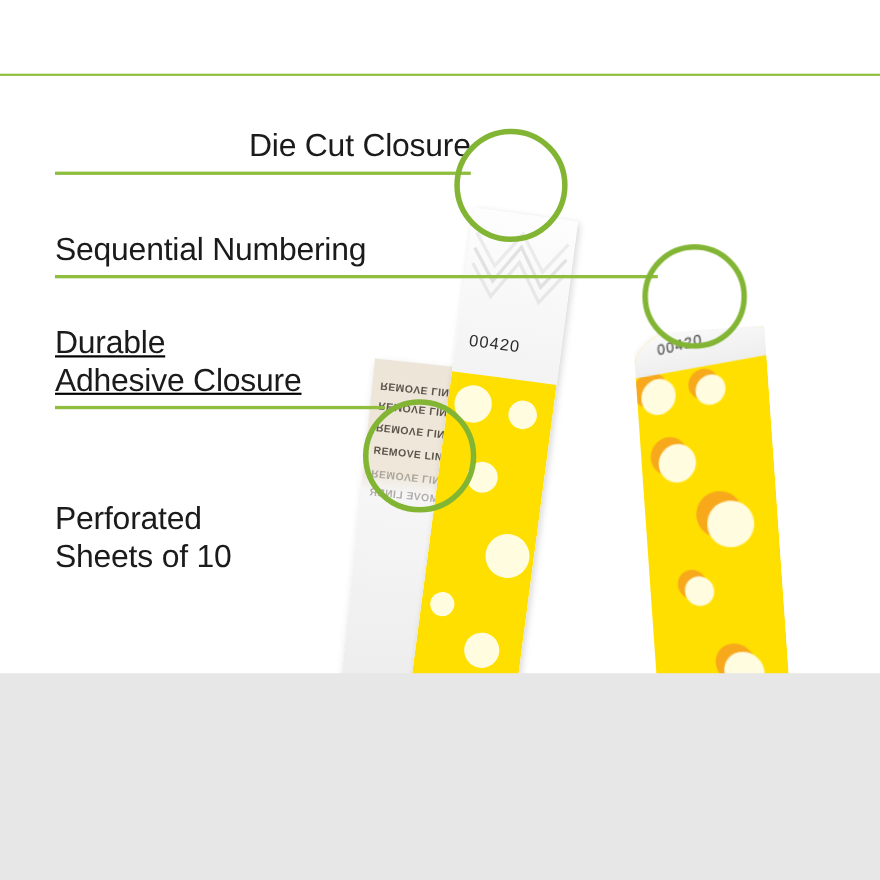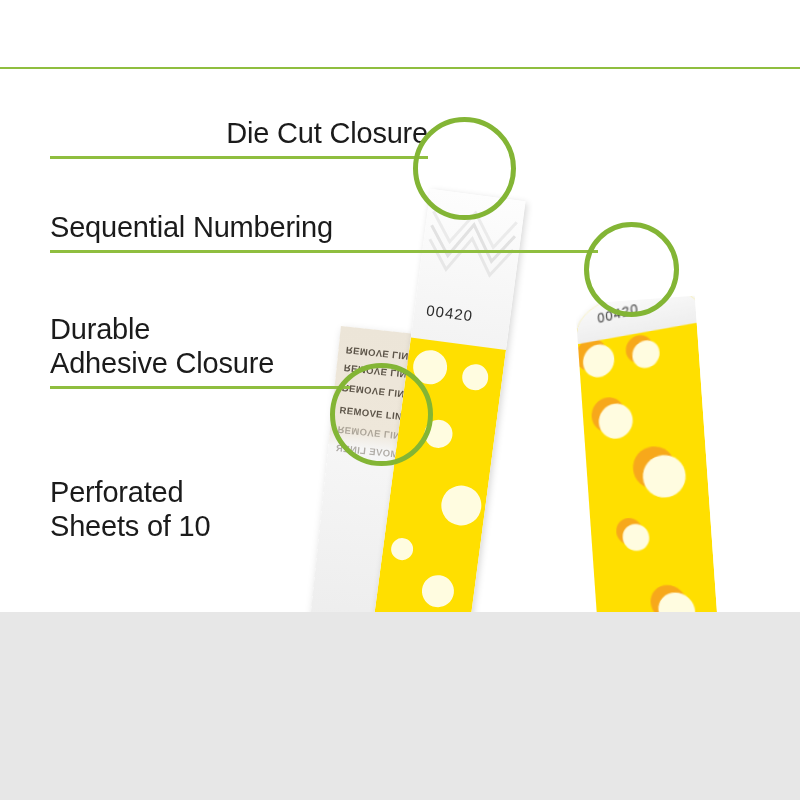--- a/index.html
+++ b/index.html
@@ -41,23 +41,23 @@
   .feature .leader {
     height: 3px;
     background: #8fbe3f;
     margin-top: 6px;
   }
 
   #feat-die     { top: 116px; text-align: right; }
   #feat-die .leader     { width: 378px; }
   #feat-seq     { top: 210px; }
   #feat-seq .leader     { width: 548px; }
-  #feat-adh     { top: 312px; }
+  #feat-adh     { top: 295px; text-decoration: underline; }
   #feat-adh .leader     { width: 300px; }
-  #feat-perf    { top: 455px; margin-top: 20px; }
+  #feat-perf    { top: 455px; }
 
   
   .callout {
     position: absolute;
     border: 5px solid #83b535;
     border-radius: 50%;
     box-sizing: border-box;
     background: transparent;
   }
   #callout-die { left: 413px; top: 117px; width: 103px; height: 103px; }

